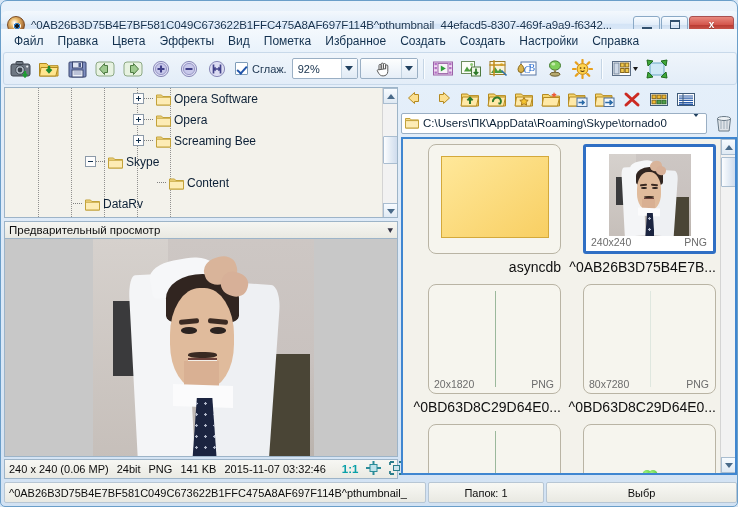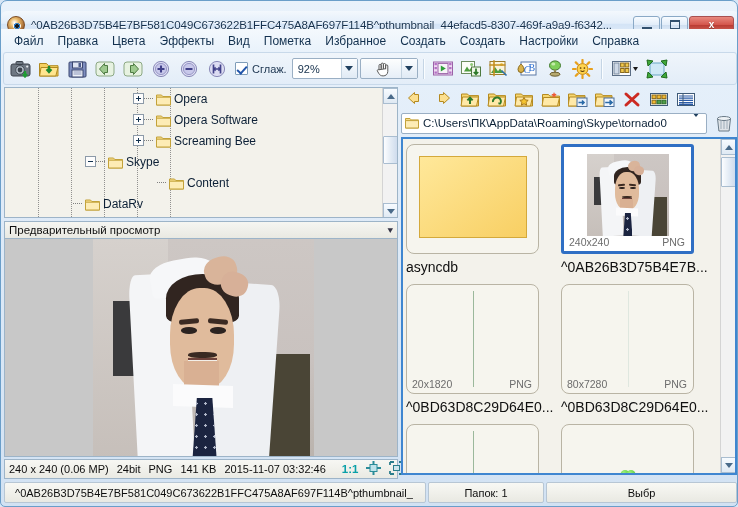--- a/index.html
+++ b/index.html
@@ -233,21 +233,21 @@
 
   .thumbs-panel {
     position: absolute; left: 400px; top: 136px; width: 336px; height: 338px;
     background: #f3f2eb; border: 2px solid #3f86d0; overflow: hidden;
   }
   .thumbs-grid {
     position:absolute; left:0; top:0; right:16px; bottom:0;
     padding: 5px 3px; display: flex; flex-wrap: wrap; gap: 0px;
     align-content: flex-start;
   }
-  .cell { width: 155px; height: 140px; display: flex; flex-direction: column; align-items: flex-start; flex:none; }
+  .cell { width: 155px; height: 140px; display: flex; flex-direction: column; align-items: flex-end; flex:none; }
   .tframe {
     width: 133px; height: 110px; border: 1px solid #b9b4a4; border-radius: 8px;
     background: #f6f5ee; position: relative; overflow: hidden;
     display:flex; align-items:center; justify-content:center;
   }
   .tframe.sel {
     border: 3px solid #2f6fc4; border-radius: 3px; background: #ffffff;
   }
   .dims { position:absolute; left:5px; bottom:3px; font-size:10.5px; color:#6d6d6d; }
   .fmt  { position:absolute; right:6px; bottom:3px; font-size:10.5px; color:#6d6d6d; }
@@ -271,21 +271,21 @@
 
   
   .statusbar {
     position: absolute; left: 3px; top: 481px; width: 733px; height: 21px;
     display: flex; align-items: stretch; gap: 2px;
     font-size: 11px; color: #0d0d0d;
   }
   .sfield {
     background: linear-gradient(to bottom,#f8f8f4,#e9e9e2);
     border: 1px solid #b7c6d4; border-radius: 2px;
-    display:flex; align-items:center; padding: 0 10px; white-space: nowrap; overflow:hidden;
+    display:flex; align-items:center; padding: 0 4px; white-space: nowrap; overflow:hidden;
   }
   .sf-name { width: 422px; flex:none; }
   .sf-folders { width: 116px; flex:none; justify-content:center; }
   .sf-files { width: 132px; flex:none; justify-content:center; }
   .sf-sel { flex: 1; justify-content:center;}
 </style>
 </head>
 <body>
 
 <div id="app">
@@ -517,33 +517,33 @@
 
       <div class="tree-row" style="padding-left:128px">
         <div class="exp plus"></div>
         <div class="dotline"></div>
         <div class="folder">
           <svg width="15" height="13" viewBox="0 0 15 13">
               <path d="M.5 2h5l1.3 1.5H14.5V12H.5z" fill="#f7dd8c" stroke="#c3a23a"></path>
               <path d="M.5 4.2h14v7.8H.5z" fill="#fdecb5" stroke="#c3a23a"></path>
             </svg>
         </div>
-        <span>Opera</span>
+        <span>Opera Software</span>
       </div>
 
       <div class="tree-row" style="padding-left:128px">
         <div class="exp plus"></div>
         <div class="dotline"></div>
         <div class="folder">
           <svg width="15" height="13" viewBox="0 0 15 13">
               <path d="M.5 2h5l1.3 1.5H14.5V12H.5z" fill="#f7dd8c" stroke="#c3a23a"></path>
               <path d="M.5 4.2h14v7.8H.5z" fill="#fdecb5" stroke="#c3a23a"></path>
             </svg>
         </div>
-        <span>Opera Software</span>
+        <span>Opera</span>
       </div>
 
       <div class="tree-row" style="padding-left:128px">
         <div class="exp plus"></div>
         <div class="dotline"></div>
         <div class="folder">
           <svg width="15" height="13" viewBox="0 0 15 13">
               <path d="M.5 2h5l1.3 1.5H14.5V12H.5z" fill="#f7dd8c" stroke="#c3a23a"></path>
               <path d="M.5 4.2h14v7.8H.5z" fill="#fdecb5" stroke="#c3a23a"></path>
             </svg>

